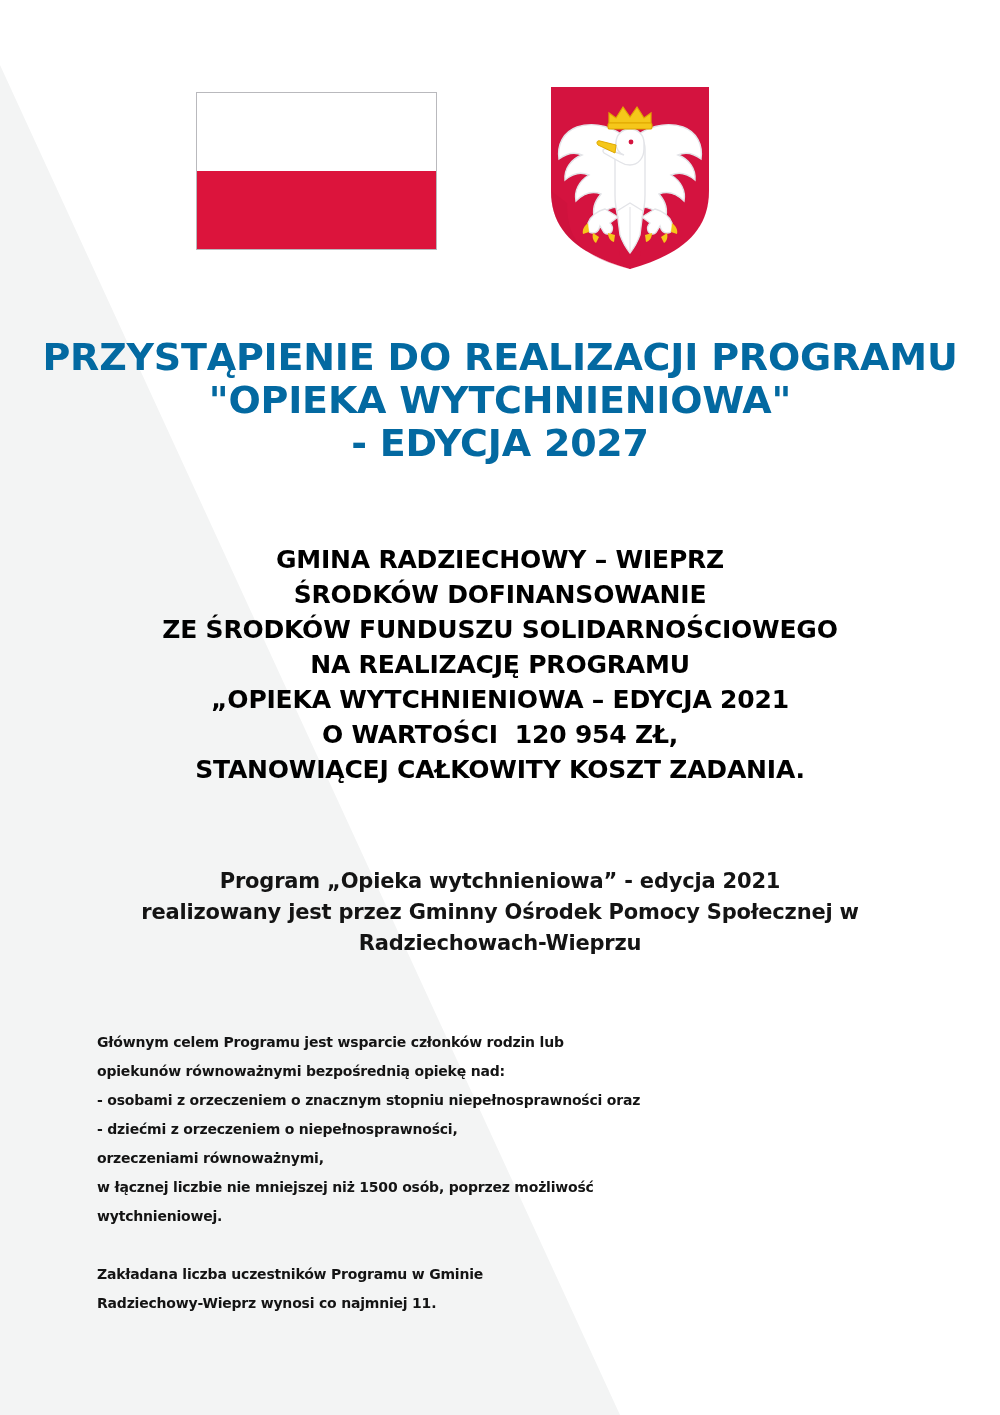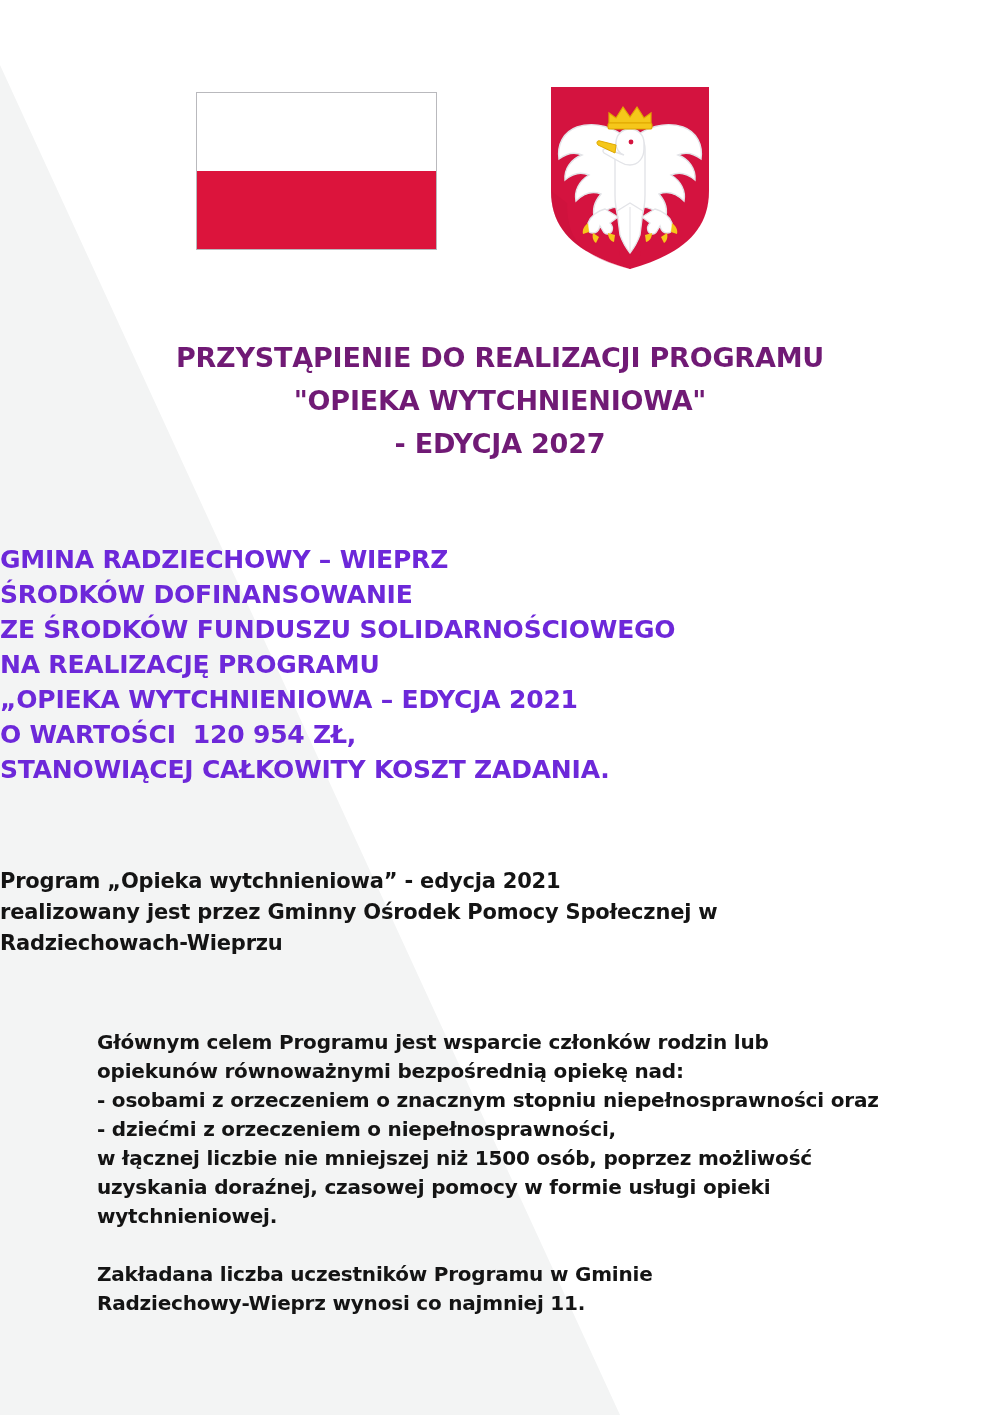--- a/index.html
+++ b/index.html
@@ -79,64 +79,65 @@
 
   
   .title {
     position: absolute;
     left: 0;
     top: 336px;
     width: 1000px;
     text-align: center;
     font-family: "DejaVu Sans", sans-serif;
     font-weight: bold;
-    font-size: 27px;
+    font-size: 38px;
     line-height: 43px;
     letter-spacing: -0.2px;
-    color: #701a75;
+    color: #0369a1;
   }
   .title .tline { display: block; white-space: pre; }
 
   .subtitle {
     position: absolute;
     left: 0;
     top: 542px;
     width: 1000px;
+    text-align: center;
     font-family: "DejaVu Sans", sans-serif;
     font-weight: bold;
     font-size: 25px;
     line-height: 35px;
     letter-spacing: -0.2px;
-    color: #6d28d9;
+    color: #000000;
   }
   .subtitle .sline { display: block; white-space: pre; }
 
   .operator {
     position: absolute;
     left: 0;
     top: 866px;
     width: 1000px;
-    text-align: left;
+    text-align: center;
     font-family: "DejaVu Sans", sans-serif;
     font-weight: bold;
     font-size: 21px;
     line-height: 31px;
     letter-spacing: -0.2px;
     color: #141414;
   }
   .operator .oline { display: block; white-space: pre; }
 
   .body-text {
     position: absolute;
     left: 97px;
     top: 1028px;
     width: 790px;
     font-family: "DejaVu Sans", sans-serif;
     font-weight: bold;
-    font-size: 20px;
+    font-size: 14px;
     line-height: 29px;
     letter-spacing: -0.2px;
     color: #141414;
   }
   .body-text .bline { display: block; white-space: pre; }
   .body-text .spacer { display: block; height: 29px; }
 </style>
 </head>
 <body>
 
@@ -224,22 +225,22 @@
       <span class="oline">Program „Opieka wytchnieniowa” - edycja 2021</span>
       <span class="oline">realizowany jest przez Gminny Ośrodek Pomocy Społecznej w</span>
       <span class="oline">Radziechowach-Wieprzu</span>
     </div>
 
     <div class="body-text">
       <span class="bline">Głównym celem Programu jest wsparcie członków rodzin lub</span>
       <span class="bline">opiekunów równoważnymi bezpośrednią opiekę nad:</span>
       <span class="bline">- osobami z orzeczeniem o znacznym stopniu niepełnosprawności oraz</span>
       <span class="bline">- dziećmi z orzeczeniem o niepełnosprawności,</span>
+      <span class="bline">orzeczeniami równoważnymi,</span>
       <span class="bline">w łącznej liczbie nie mniejszej niż 1500 osób, poprzez możliwość</span>
-      <span class="bline">uzyskania doraźnej, czasowej pomocy w formie usługi opieki</span>
       <span class="bline">wytchnieniowej.</span>
       <span class="spacer"></span>
       <span class="bline">Zakładana liczba uczestników Programu w Gminie</span>
       <span class="bline">Radziechowy-Wieprz wynosi co najmniej 11.</span>
     </div>
 
   </div>
 </div>
 
 </body></html>

